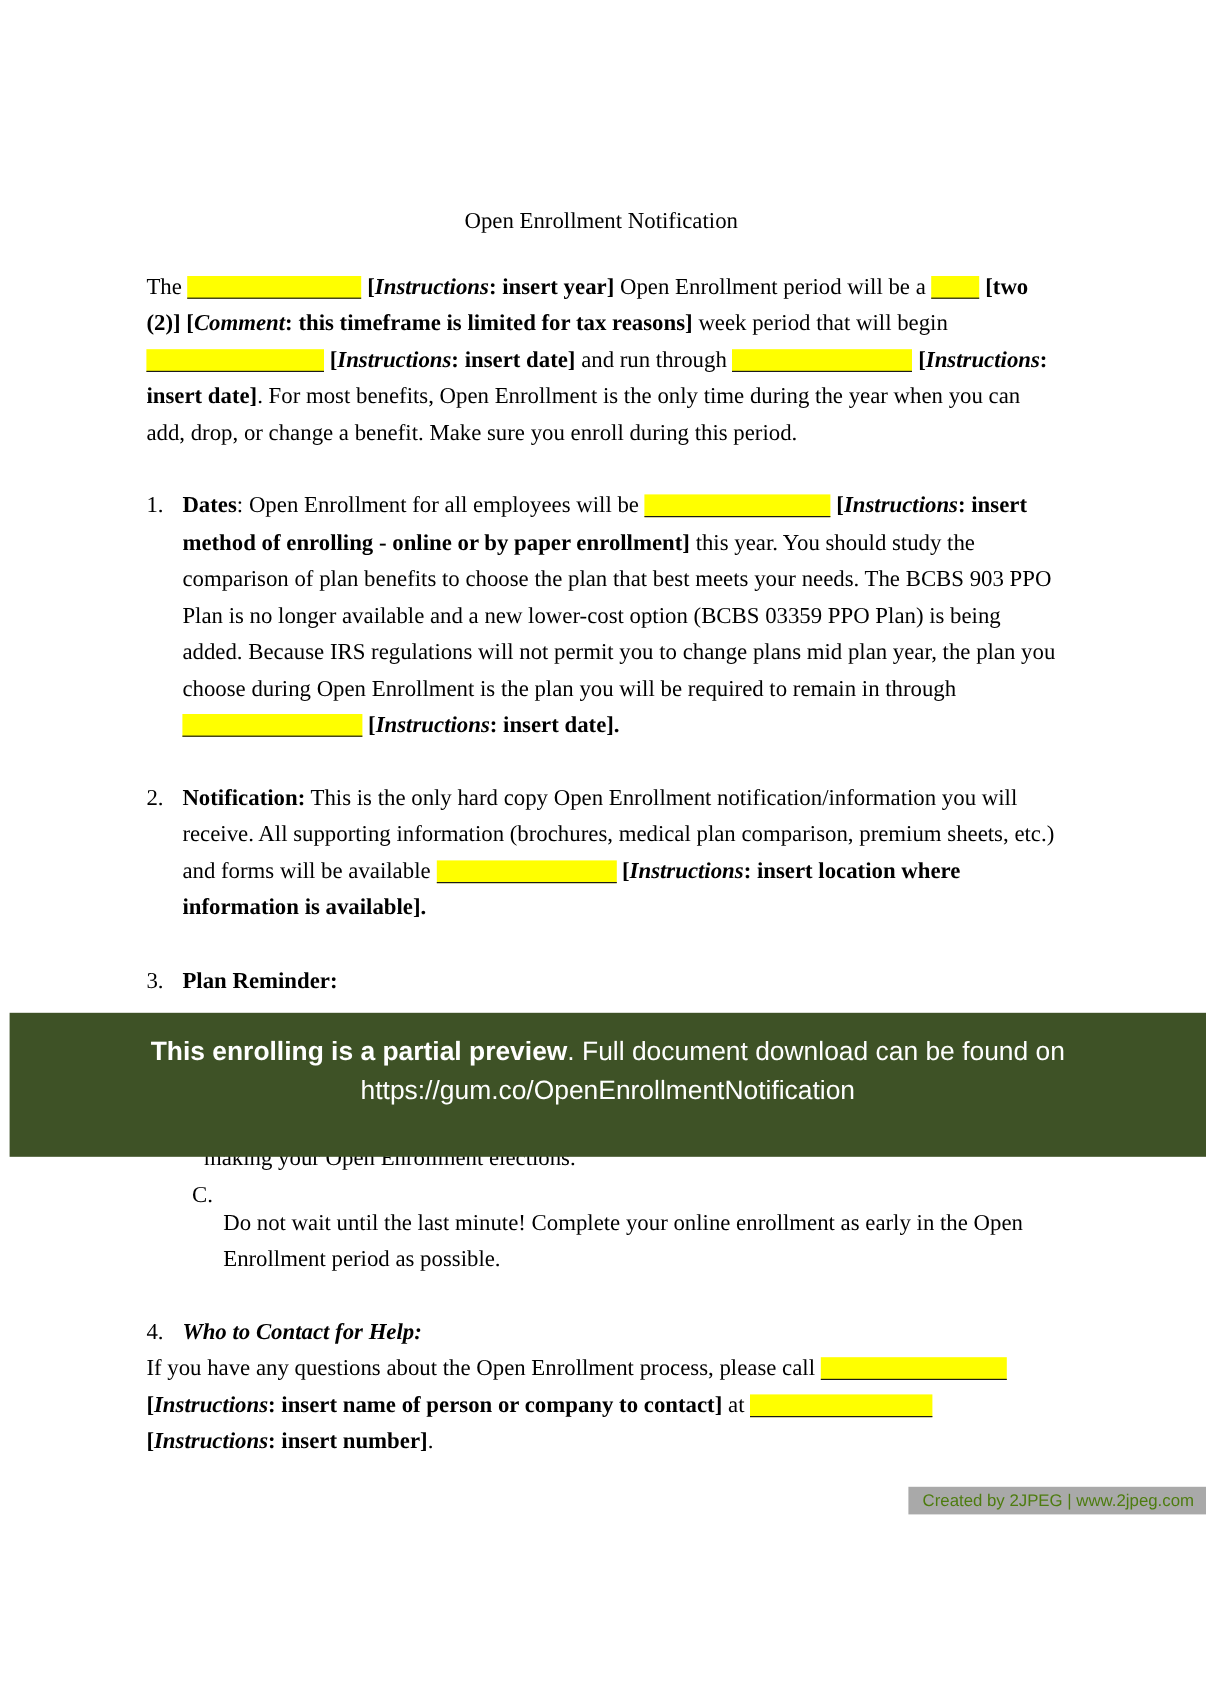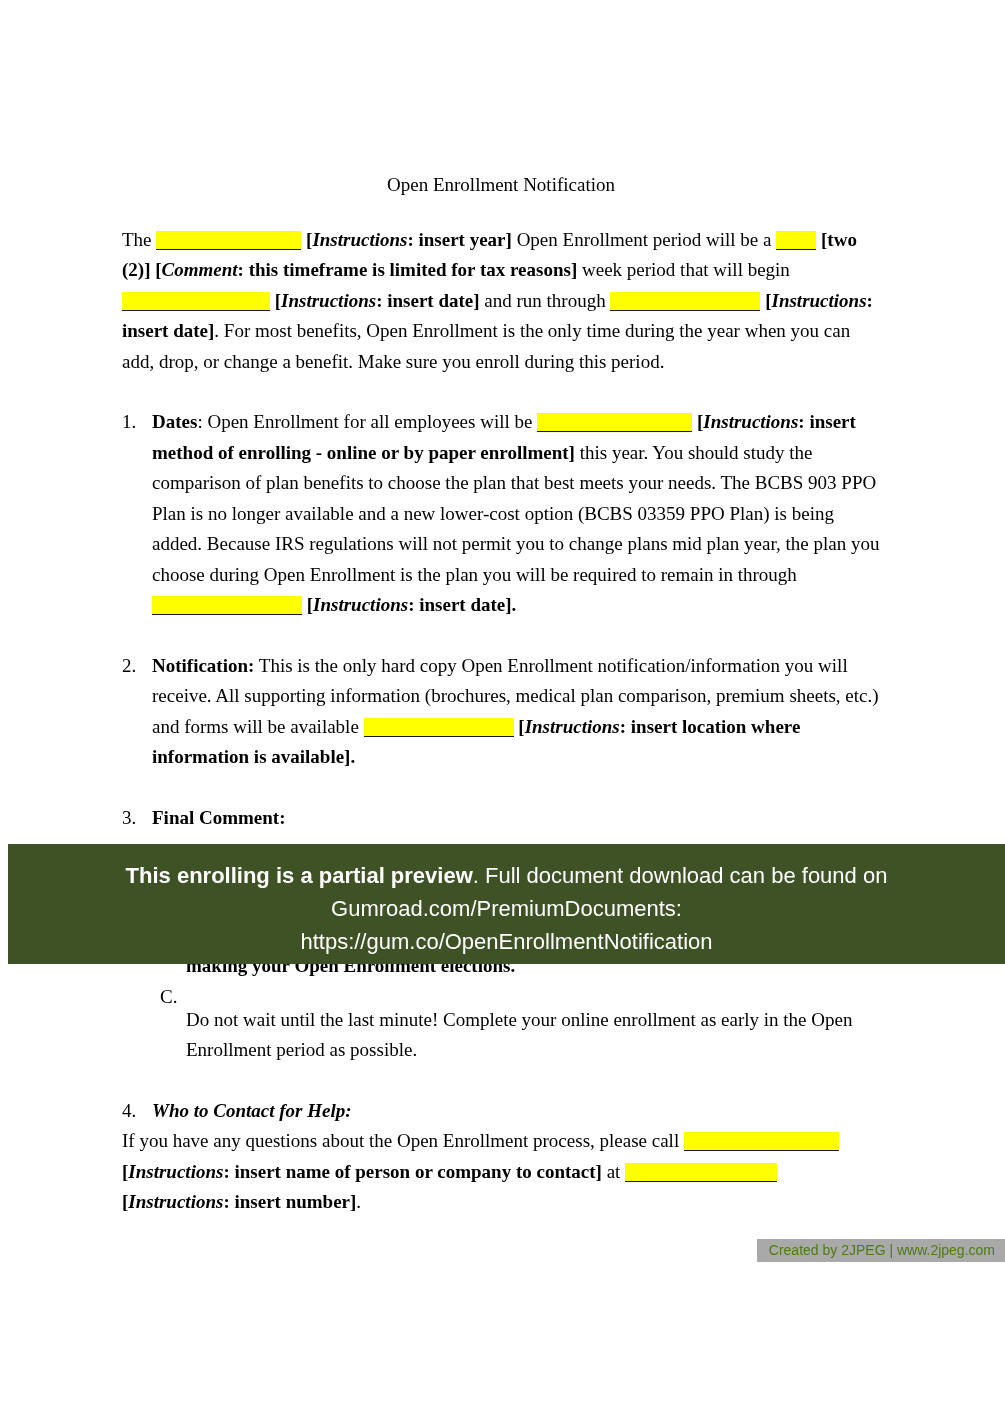--- a/index.html
+++ b/index.html
@@ -21,21 +21,21 @@
     width: 758px;
   }
   .block { margin: 0 0 30px 0; }
   .title { text-align: center; margin-bottom: 24px; }
   .li { display: flex; }
   .li .num { flex: 0 0 30px; }
   .li .li-body { flex: 1 1 auto; }
   .liC { display: flex; margin-left: 38px; }
   .liC .num { flex: 0 0 26px; }
   .liC .li-body { flex: 1 1 auto; margin-top: 23px; }
-  .frag { margin-left: 64px; font-weight: bold; }
+  .frag { margin-left: 48px; }
   .blank {
     display: inline-block;
     height: 18px;
     vertical-align: -4px;
     background: #ffff00;
     border-bottom: 1.2px solid #1a1a1a;
   }
   .banner {
     position: absolute;
     top: 844px;
@@ -75,36 +75,35 @@
       <div class="block li" style="margin-bottom: 30px;">
         <span class="num">1.</span>
         <span class="li-body"><span style="font-weight: bold;">Dates</span><span>: Open Enrollment for all employees will be </span><span class="blank" style="width: 155px;"></span><span> </span><span style="font-weight: bold;">[</span><span style="font-weight: bold; font-style: italic;">Instructions</span><span style="font-weight: bold;">: insert method of enrolling - online or by paper enrollment]</span><span> this year. You should study the comparison of plan benefits to choose the plan that best meets your needs. The BCBS 903 PPO Plan is no longer available and a new lower-cost option (BCBS 03359 PPO Plan) is being added. Because IRS regulations will not permit you to change plans mid plan year, the plan you choose during Open Enrollment is the plan you will be required to remain in through </span><span class="blank" style="width: 150px;"></span><span> </span><span style="font-weight: bold;">[</span><span style="font-weight: bold; font-style: italic;">Instructions</span><span style="font-weight: bold;">: insert date].</span></span>
       </div>
       <div class="block li" style="margin-bottom: 30px;">
         <span class="num">2.</span>
         <span class="li-body"><span style="font-weight: bold;">Notification:</span><span> This is the only hard copy Open Enrollment notification/information you will receive. All supporting information (brochures, medical plan comparison, premium sheets, etc.) and forms will be available </span><span class="blank" style="width: 150px;"></span><span> </span><span style="font-weight: bold;">[</span><span style="font-weight: bold; font-style: italic;">Instructions</span><span style="font-weight: bold;">: insert location where information is available].</span></span>
       </div>
       <div class="block li" style="margin-bottom: 0px;">
         <span class="num">3.</span>
-        <span class="li-body"><span style="font-weight: bold;">Final Comment:</span></span>
+        <span class="li-body"><span style="font-weight: bold;">Plan Reminder:</span></span>
       </div>
       <div style="height: 118px;"></div>
       <div class="block frag" style="margin-bottom: 0px;"><span>making your Open Enrollment elections.</span></div>
       <div class="block liC" style="margin-bottom: 30px;">
         <span class="num">C.</span>
         <span class="li-body"><span>Do not wait until the last minute! Complete your online enrollment as early in the Open Enrollment period as possible.</span></span>
       </div>
       <div class="block li" style="margin-bottom: 0px;">
         <span class="num">4.</span>
         <span class="li-body"><span style="font-weight: bold; font-style: italic;">Who to Contact for Help:</span></span>
       </div>
       <div class="block p" style="margin-bottom: 0px;"><span>If you have any questions about the Open Enrollment process, please call </span><span class="blank" style="width: 155px;"></span><span> </span><span style="font-weight: bold;">[</span><span style="font-weight: bold; font-style: italic;">Instructions</span><span style="font-weight: bold;">: insert name of person or company to contact]</span><span> at </span><span class="blank" style="width: 152px;"></span><span> </span><span style="font-weight: bold;">[</span><span style="font-weight: bold; font-style: italic;">Instructions</span><span style="font-weight: bold;">: insert number]</span><span>.</span></div>
     </div>
 
   <div class="banner">
     <div class="banner-line"><b>This enrolling is a partial preview</b><span>. Full document download can be found on</span></div>
-    <div class="banner-line">Gumroad.com/PremiumDocuments:</div>
     <div class="banner-line">https://gum.co/OpenEnrollmentNotification</div>
   </div>
 
   <div class="watermark">Created by 2JPEG | www.2jpeg.com</div>
 
 </div>
 
 </body></html>

